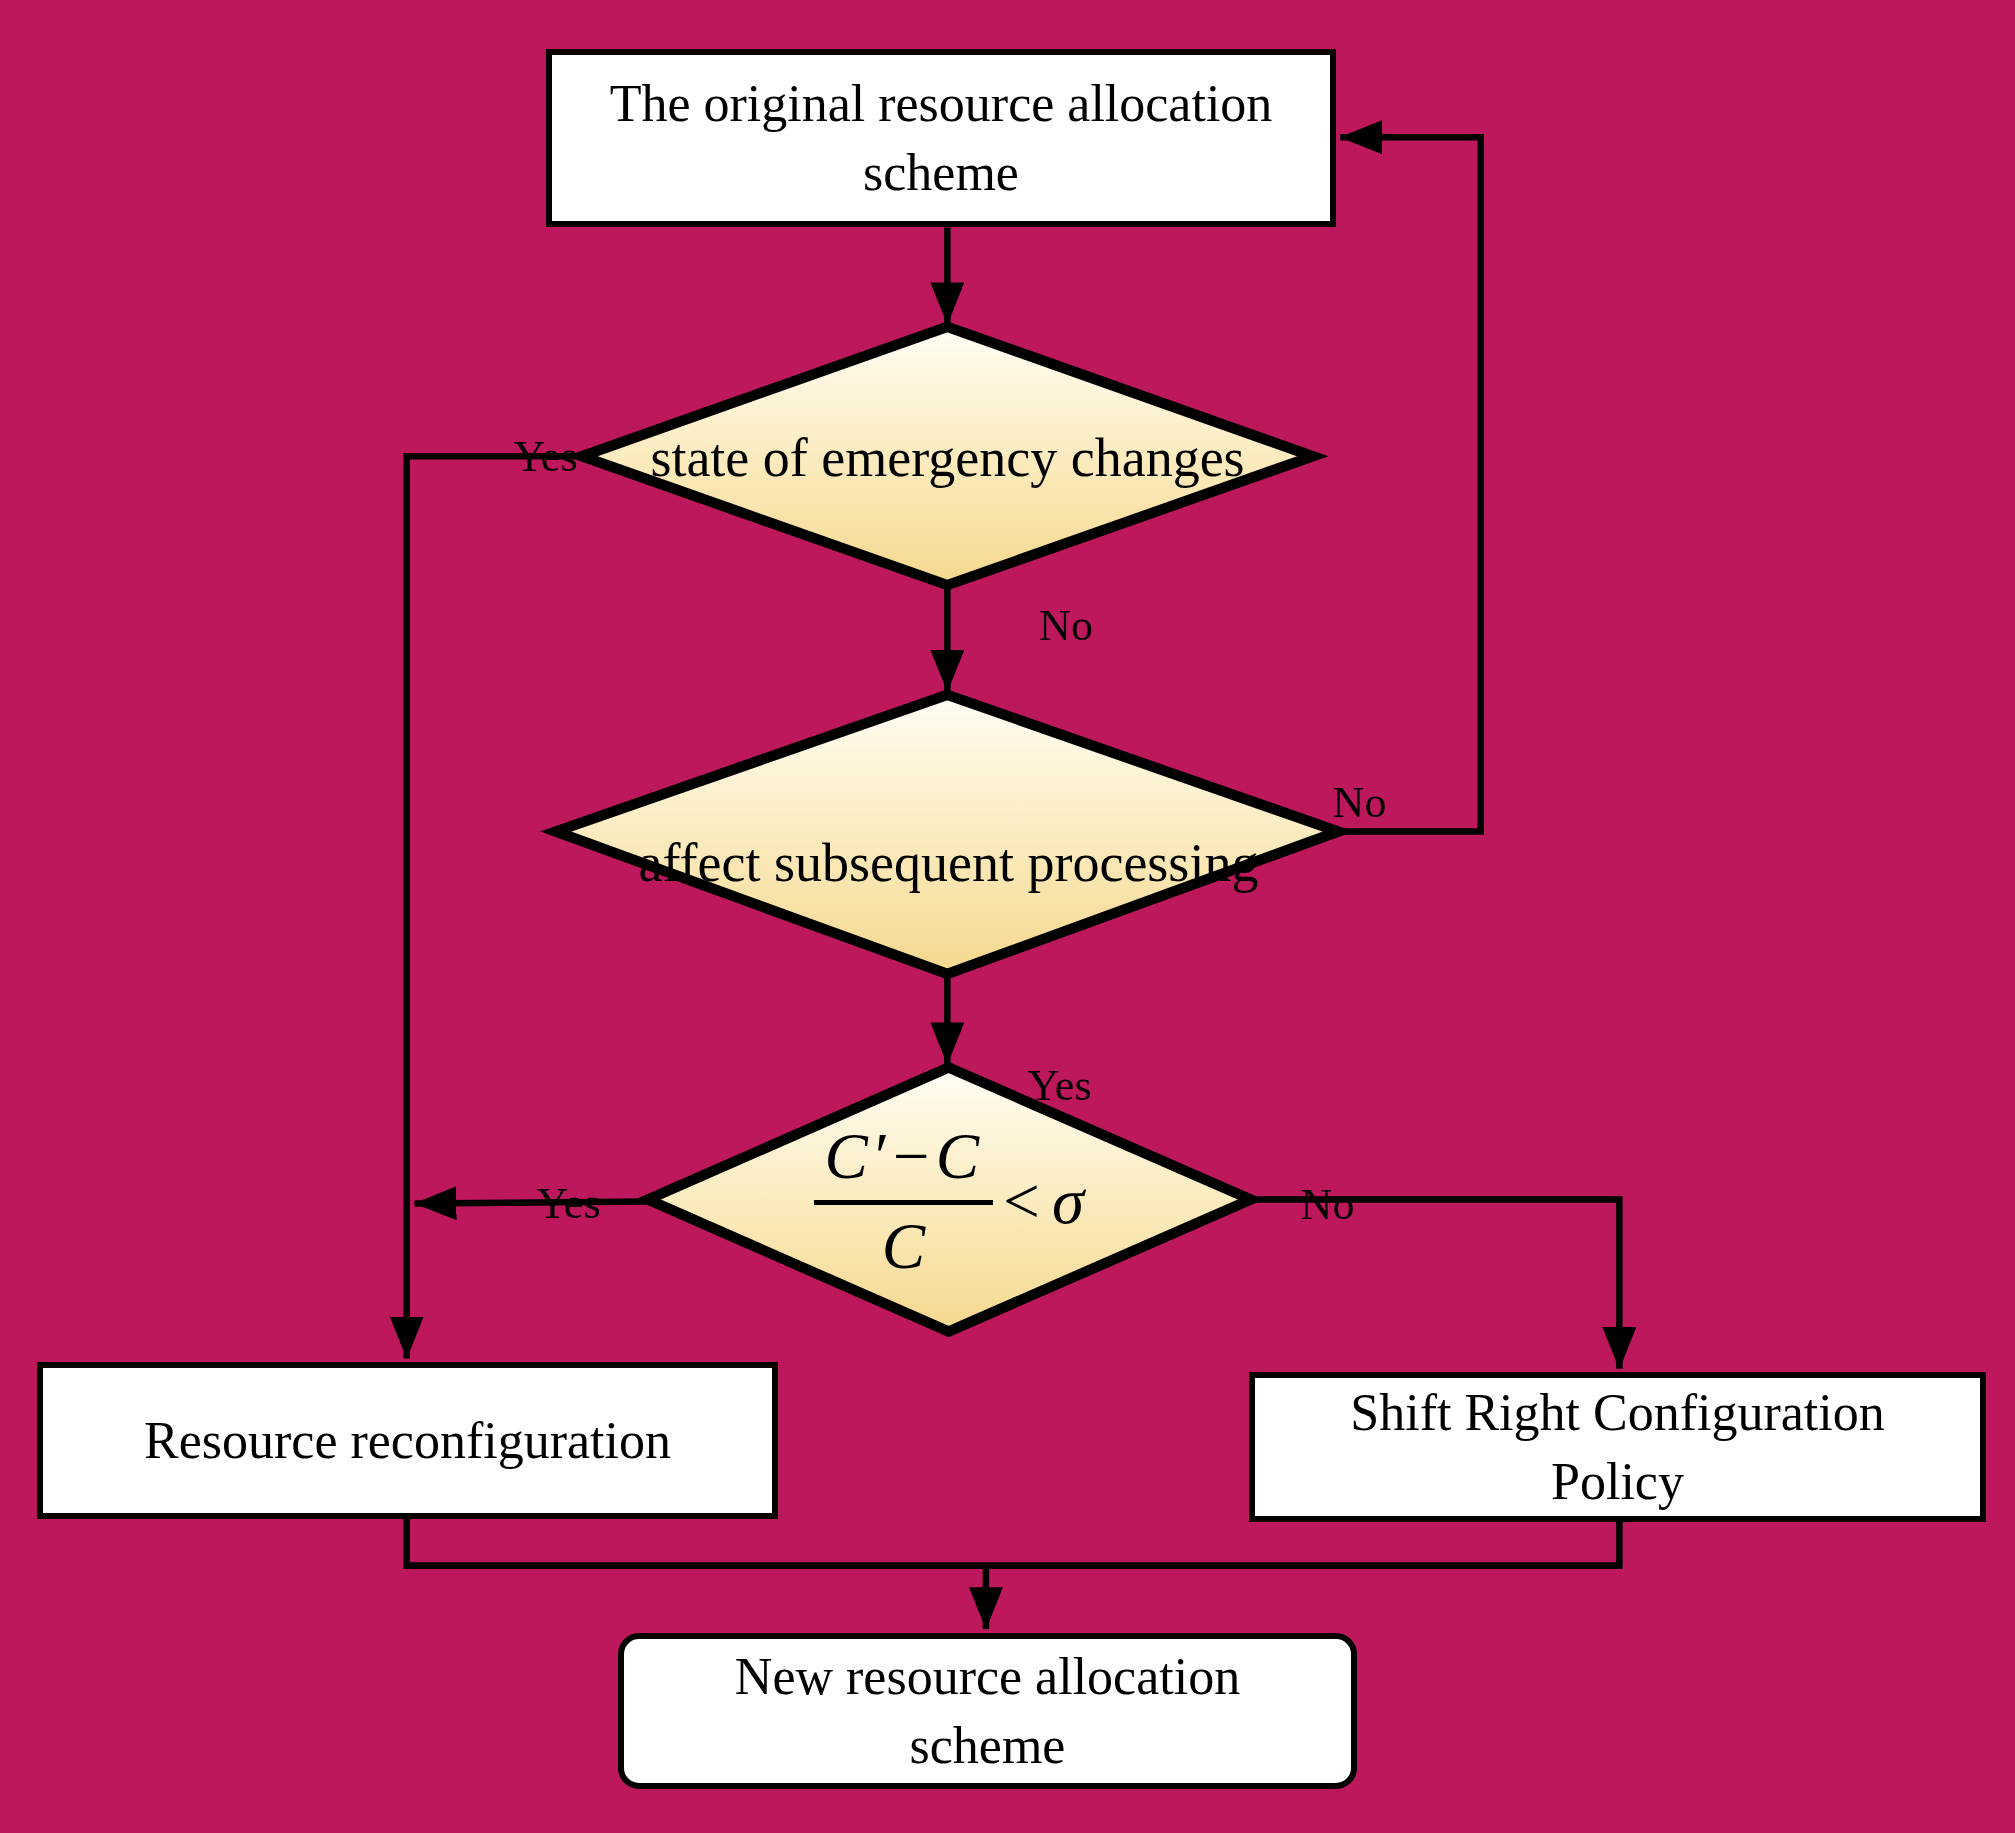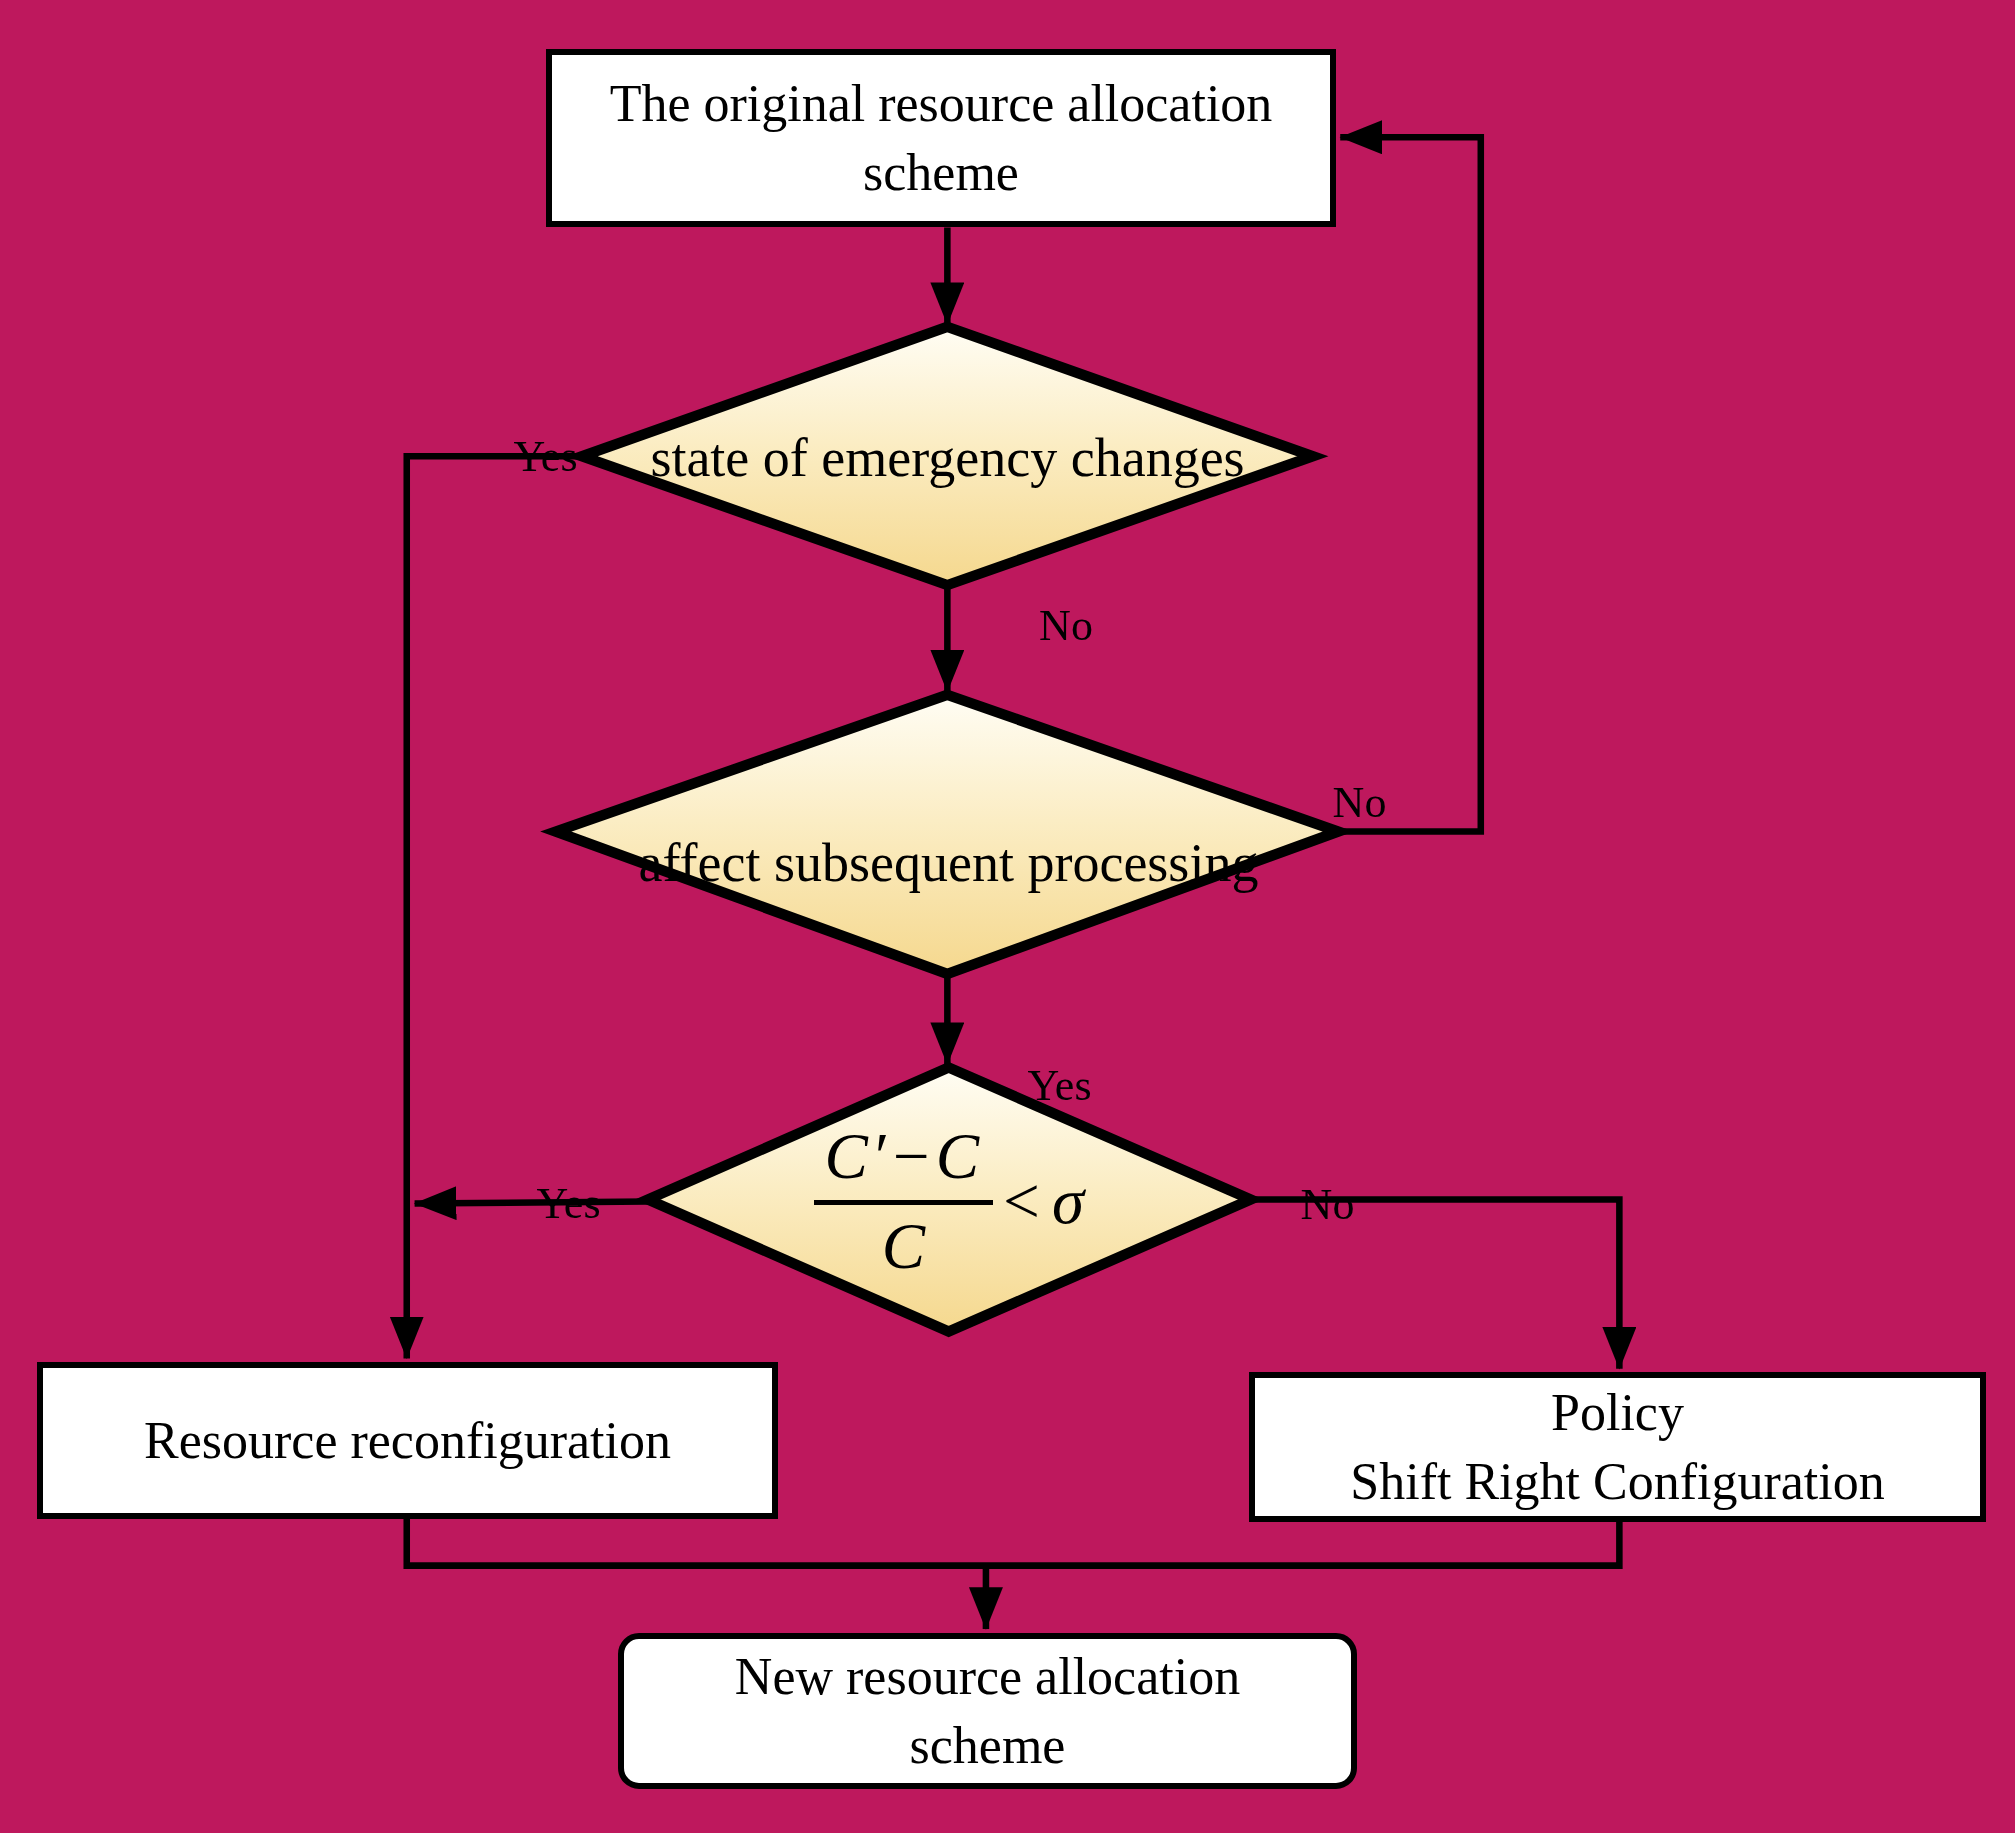--- a/index.html
+++ b/index.html
@@ -124,22 +124,22 @@
   </div>
 
   <div class="box" style="left:37px; top:1362px; width:741px; height:157px;">
     <div class="box-text">
       <span class="tline">Resource reconfiguration</span>
     </div>
   </div>
 
   <div class="box" style="left:1249px; top:1372px; width:737px; height:150px;">
     <div class="box-text">
+      <span class="tline">Shift Right Configuration</span>
       <span class="tline">Policy</span>
-      <span class="tline">Shift Right Configuration</span>
     </div>
   </div>
 
   <div class="box" style="left:618px; top:1633px; width:739px; height:156px;border-radius:21px;">
     <div class="box-text">
       <span class="tline">New resource allocation</span>
       <span class="tline">scheme</span>
     </div>
   </div>
 

